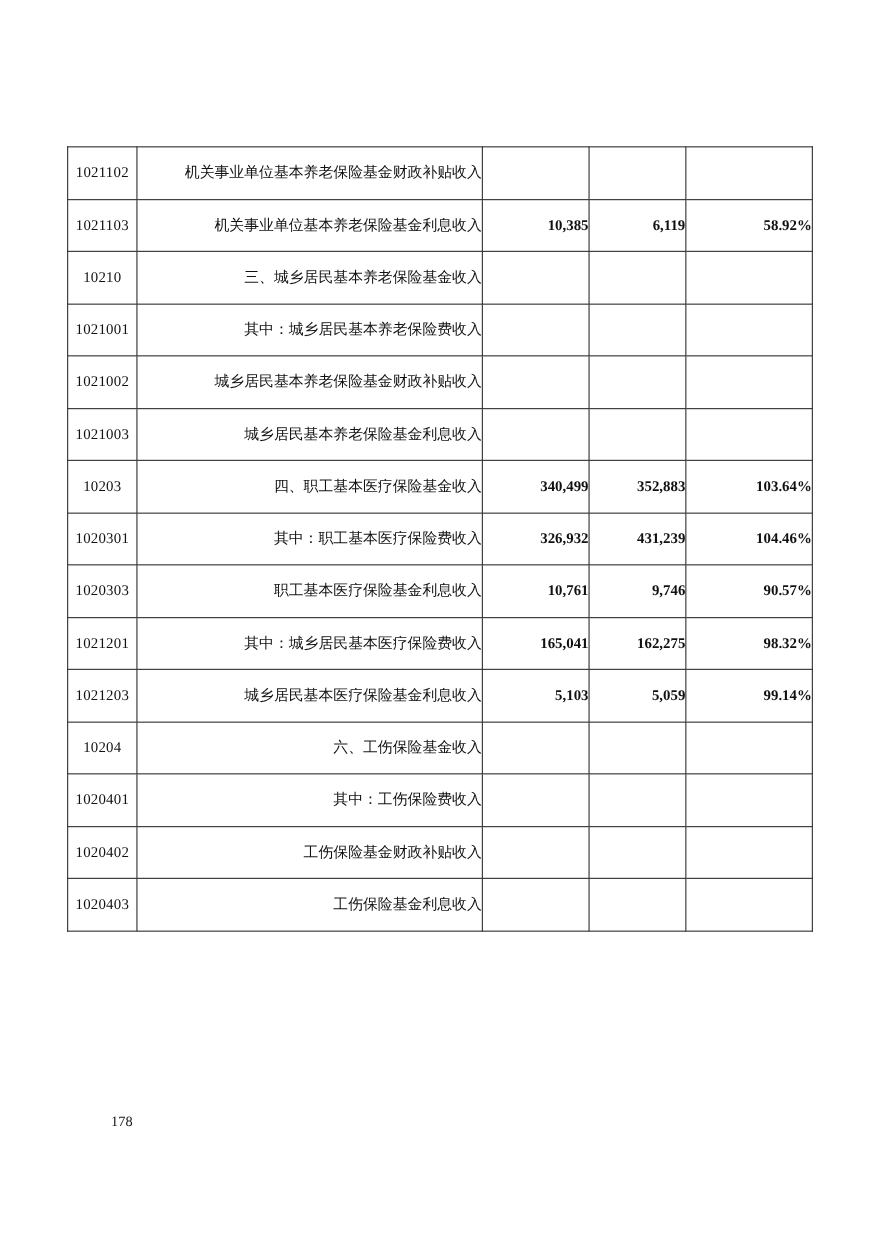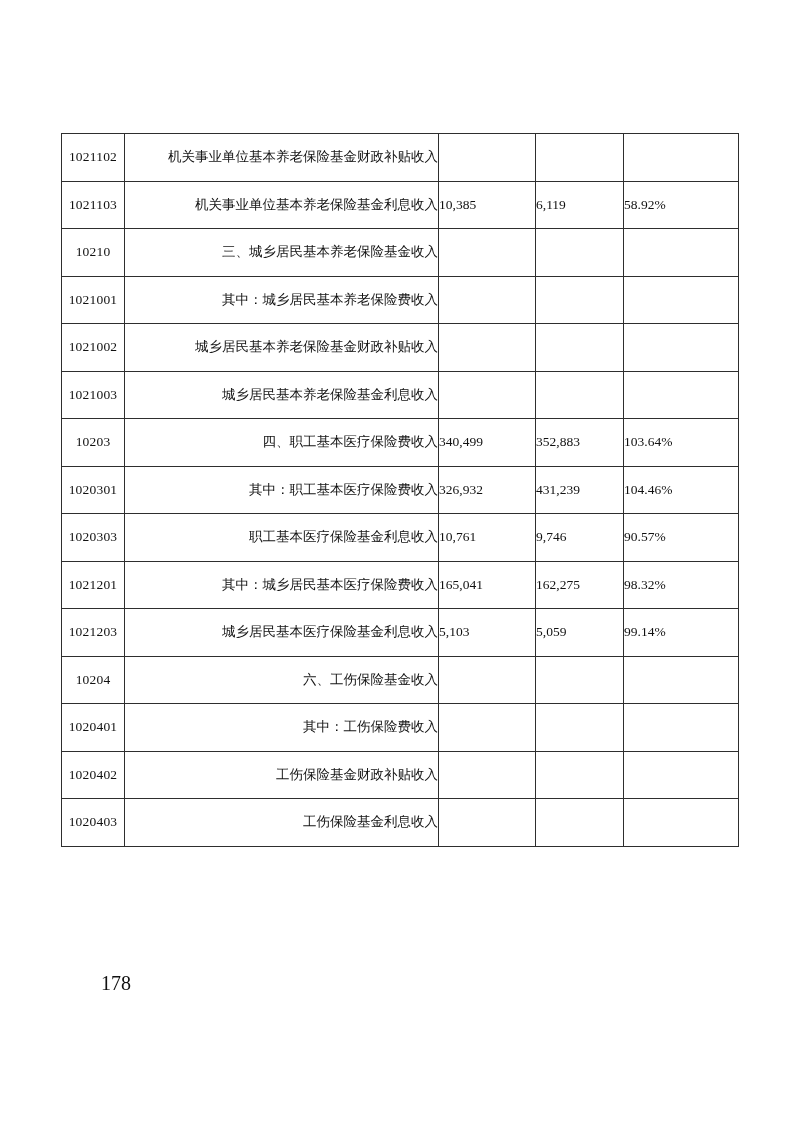--- a/index.html
+++ b/index.html
@@ -43,27 +43,28 @@
     letter-spacing: 0.2px;
   }
   td.desc {
     text-align: right;
     padding-left: 4px;
   }
   td.desc.indent {
     padding-left: 41px;
   }
   td.num {
-    text-align: left;
+    text-align: right;
+    font-weight: bold;
   }
   .page-number {
     position: absolute;
     left: 101px;
-    top: 972px;
-    font-size: 20px;
+    top: 1012px;
+    font-size: 13px;
     color: #111111;
   }
 </style>
 </head>
 <body>
 
 <div class="page">
   <div class="table-wrap">
     <table class="fund-table">
       <colgroup>
@@ -111,21 +112,21 @@
           </tr>
           <tr>
             <td class="code">1021003</td>
             <td class="desc indent">城乡居民基本养老保险基金利息收入</td>
             <td class="num"></td>
             <td class="num"></td>
             <td class="num"></td>
           </tr>
           <tr>
             <td class="code">10203</td>
-            <td class="desc">四、职工基本医疗保险费收入</td>
+            <td class="desc">四、职工基本医疗保险基金收入</td>
             <td class="num">340,499</td>
             <td class="num">352,883</td>
             <td class="num">103.64%</td>
           </tr>
           <tr>
             <td class="code">1020301</td>
             <td class="desc">其中：职工基本医疗保险费收入</td>
             <td class="num">326,932</td>
             <td class="num">431,239</td>
             <td class="num">104.46%</td>

